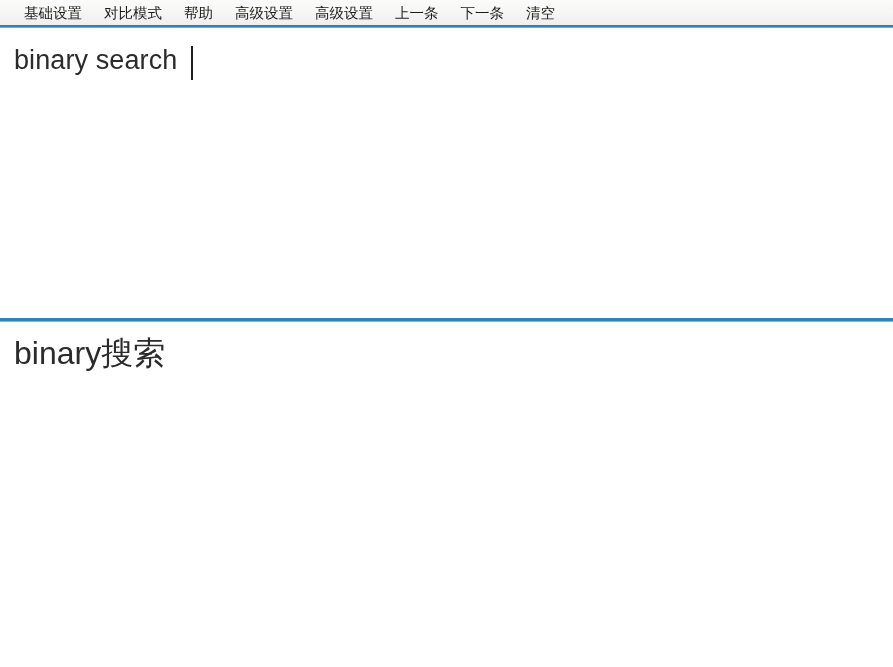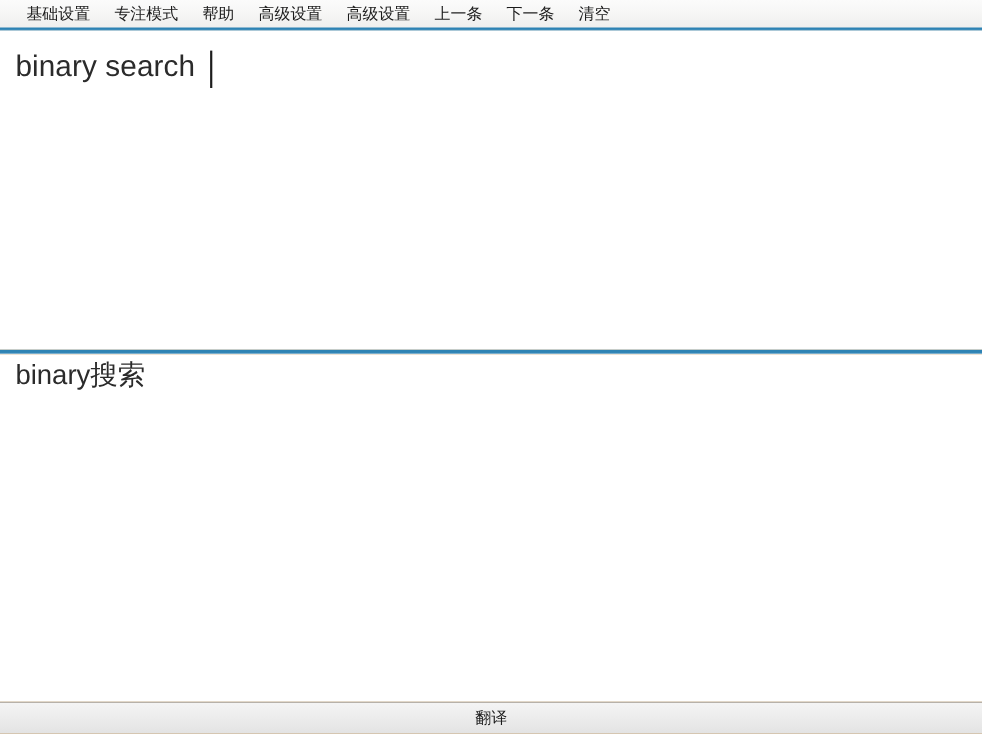--- a/index.html
+++ b/index.html
@@ -13,21 +13,21 @@
     background: #ffffff;
     font-family: "Liberation Sans", "DejaVu Sans", sans-serif;
     -webkit-font-smoothing: antialiased;
   }
   #app {
     position: relative;
     width: 893px;
     height: 667px;
     display: flex;
     flex-direction: column;
-    background: #a16207;
+    background: #ec4899;
   }
 
   
   .menubar {
     position: relative;
     height: 28px;
     flex: 0 0 28px;
     background: linear-gradient(to bottom, #fbfbfb 0%, #f6f6f5 45%, #eeedec 100%);
     display: flex;
     align-items: center;
@@ -100,23 +100,23 @@
   
   .target-pane {
     position: relative;
     flex: 1 1 auto;
     background: #ffffff;
     overflow: hidden;
   }
   .target-text {
     position: absolute;
     left: 14px;
-    top: 0;
+    top: 12px;
     right: 14px;
-    font-size: 25px;
+    font-size: 32px;
     line-height: 38px;
     color: #2b2b2b;
     white-space: pre-wrap;
     word-break: break-word;
   }
 
   
   .bottombar {
     position: relative;
     flex: 0 0 29px;
@@ -138,21 +138,21 @@
     border-radius: 2px;
   }
 </style>
 </head>
 <body>
 
 <div id="app">
 
   <div class="menubar">
     <div class="menu-item">基础设置</div>
-    <div class="menu-item">专注模式</div>
+    <div class="menu-item">对比模式</div>
     <div class="menu-item">帮助</div>
     <div class="menu-item">高级设置</div>
     <div class="menu-item">高级设置</div>
     <div class="menu-item">上一条</div>
     <div class="menu-item">下一条</div>
     <div class="menu-item">清空</div>
   </div>
 
   <div class="source-pane">
     <div class="source-text-wrap">
@@ -160,17 +160,14 @@
       <span class="caret"></span>
     </div>
   </div>
 
   <div class="pane-divider"></div>
 
   <div class="target-pane">
     <div class="target-text">binary搜索</div>
   </div>
 
-  <div class="bottombar">
-    <div class="translate-button">翻译</div>
-  </div>
 
 </div>
 
 </body></html>

